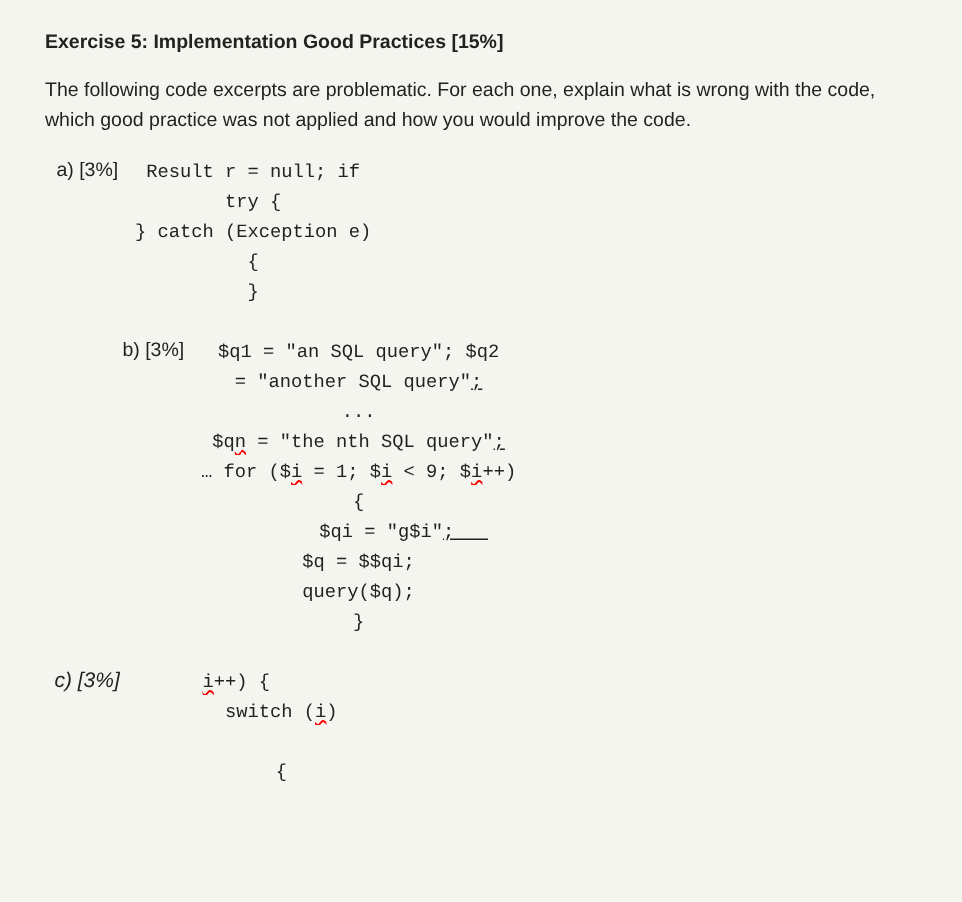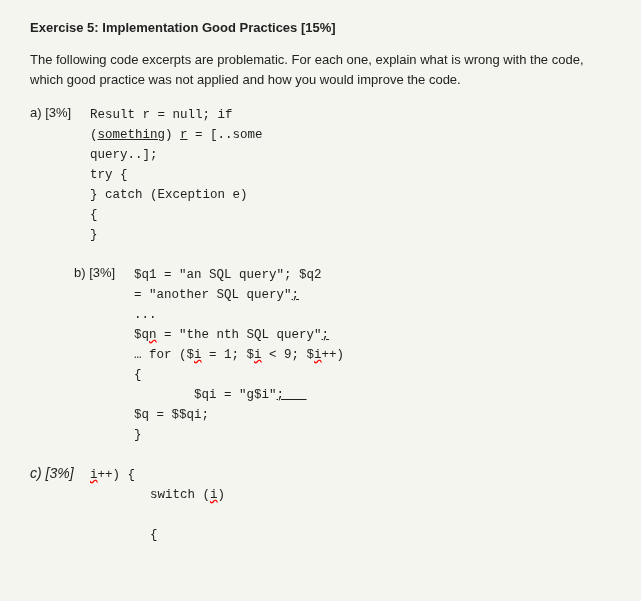--- a/index.html
+++ b/index.html
@@ -20,20 +20,21 @@
 
     .exercise-description {
       font-size: 13px;
       margin-bottom: 16px;
       line-height: 1.5;
     }
 
     .part {
       margin-bottom: 20px;
       font-size: 13px;
+      text-align: center;
     }
 
     .underline {
       text-decoration: underline;
       text-decoration-style: solid;
     }
 
     .wavy-underline {
       text-decoration: underline wavy red;
     }
@@ -49,42 +50,41 @@
 
 <br>
 
 <p class="exercise-description">The following code excerpts are problematic. For each one, explain what is wrong with the code, which good practice was not applied and how you would improve the code.</p>
 
 <div class="part">
   <div style="display:flex; align-items:flex-start;">
     <span style="font-family: Arial, sans-serif; font-size:13px; min-width: 60px; padding-top:0;">a) [3%]&nbsp;</span>
     <div style="font-family: Liberation Mono, monospace; font-size: 12.5px; line-height: 1.6;">
       <div>Result r = null; if</div>
-      <div>(<span class="underline">something</span>)&nbsp;<span class="underline">r</span> = [..some</div>
-      <div>query..];</div>
       <div>try {</div>
       <div>} catch (Exception e)</div>
       <div>{</div>
       <div>}</div>
     </div>
   </div>
 </div>
 
 <div class="part">
   <div style="display:flex; align-items:flex-start;margin-left:44px;">
     <span style="font-family: Arial, sans-serif; font-size:13px; min-width: 60px;">b) [3%]&nbsp;</span>
     <div style="font-family: 'Courier New', Courier, monospace; font-size: 12.5px; line-height: 1.6;">
       <div>$q1 = "an SQL query"; $q2</div>
       <div>= "another SQL query"<span class="underline">;</span></div>
       <div>...</div>
       <div>$q<span class="wavy-underline">n</span> = "the nth SQL query"<span class="underline">;</span></div>
       <div>… for ($<span class="wavy-underline">i</span> = 1; $<span class="wavy-underline">i</span> &lt; 9; $<span class="wavy-underline">i</span>++)</div>
       <div>{</div>
       <div>&nbsp;&nbsp;&nbsp;&nbsp;&nbsp;&nbsp;&nbsp;&nbsp;$qi = "g$i"<span class="underline">;&nbsp;&nbsp;&nbsp;</span></div>
       <div>$q = $$qi;</div>
+      <div>query($q);</div>
       <div>}</div>
     </div>
   </div>
 </div>
 
 <div class="part">
   <div style="display:flex; align-items:flex-start;">
     <span style="font-family: Arial, sans-serif; font-size:14px; min-width: 60px; font-style: italic;">c) [3%]&nbsp;</span>
     <div style="font-family: 'Courier New', Courier, monospace; font-size: 12.5px; line-height: 1.6;">
       <div><span class="wavy-underline">i</span>++) {</div>

